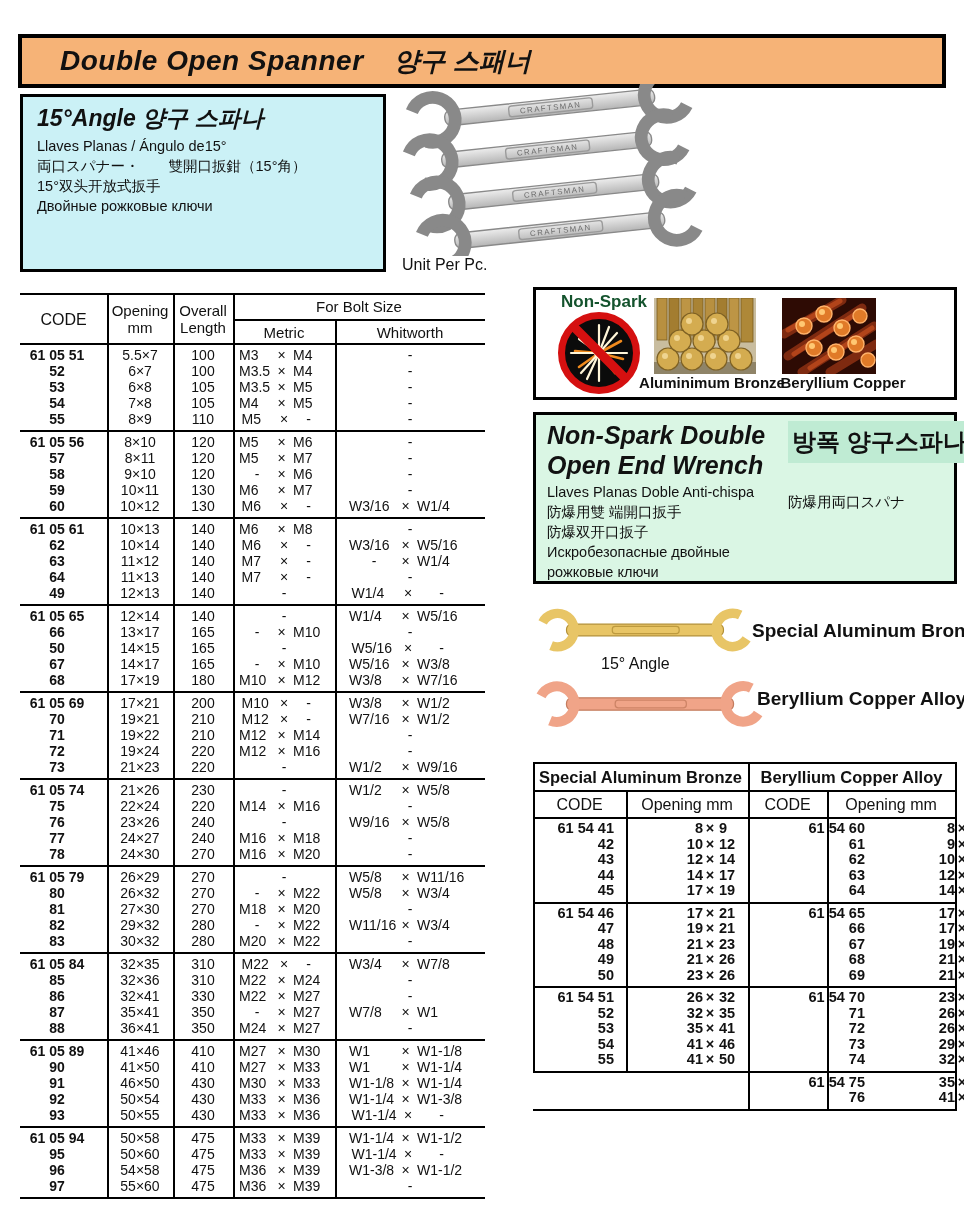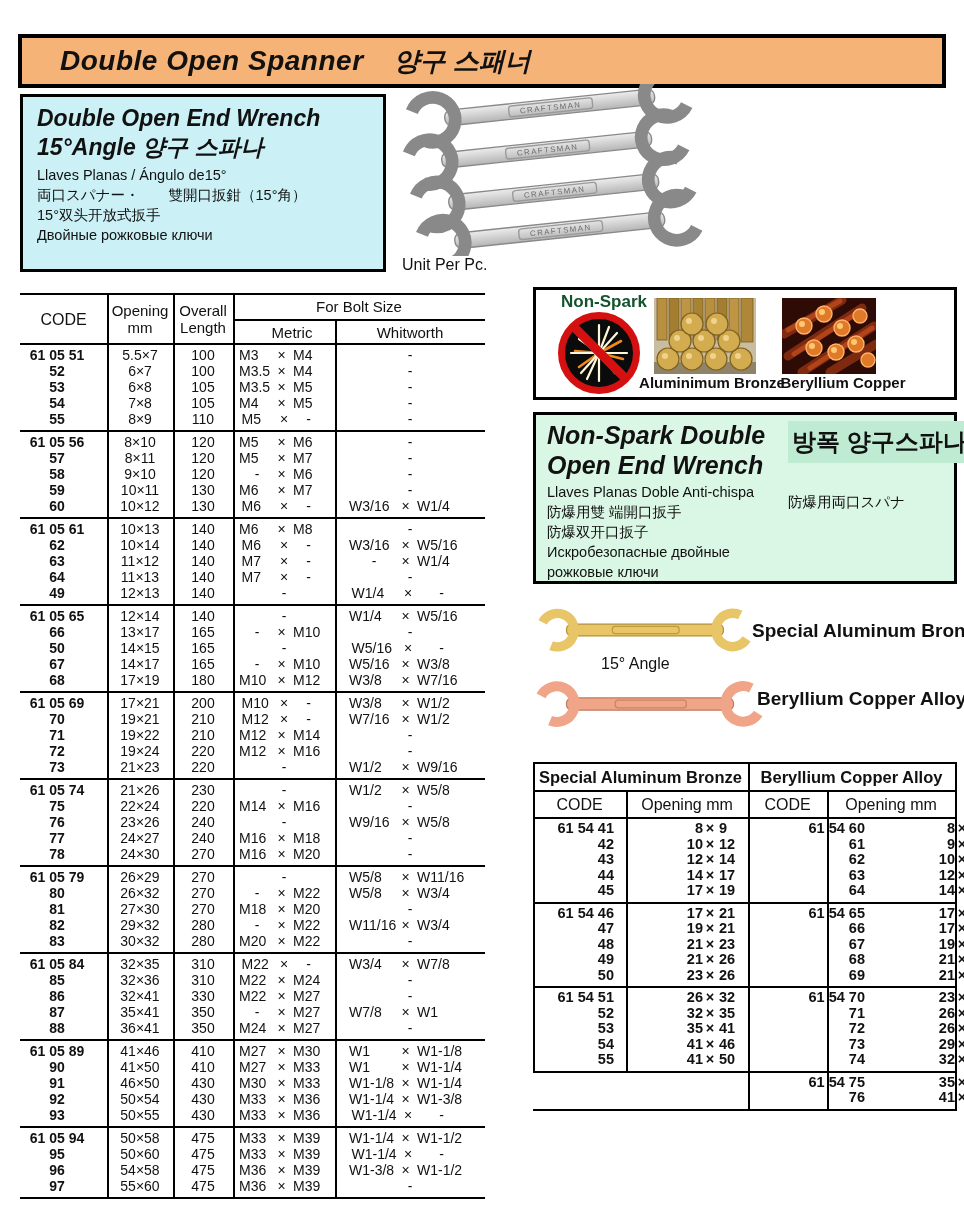--- a/index.html
+++ b/index.html
@@ -54,21 +54,21 @@
   .main-table { position:absolute; left:20px; top:293px; width:465px;
                 border-top:2px solid #000; border-bottom:2px solid #000; }
   .mt-head { position:relative; height:48px; font-size:15px; }
   .mt-head .hc { position:absolute; display:flex; flex-direction:column; justify-content:center;
                  align-items:center; text-align:center; line-height:17px; }
   .h-code { left:0;  top:0; width:87px;  height:48px; font-size:16px; }
   .h-open { left:87px; top:0; width:66px; height:48px; }
   .h-len  { left:153px; top:0; width:60px; height:48px; }
   .h-bolt { left:213px; top:0; width:252px; height:23px; }
   .h-bolt-line { position:absolute; left:213px; top:24px; width:252px; height:2px; background:#000; }
-  .h-met  { left:221px; top:26px; width:102px; height:22px;border-radius:9px; }
+  .h-met  { left:213px; top:26px; width:102px; height:22px;border-radius:9px; }
   .h-wit  { left:315px; top:26px; width:150px; height:22px; }
 
   .mt-group { border-top:2px solid #000; padding:2px 0 3px 0; }
   .mt-row { display:flex; height:16px; line-height:16px; font-size:14px; }
   .mc { flex:none; box-sizing:border-box; }
   .mc.code { width:87px;  text-align:center; padding-right:13px; font-weight:bold; }
   .mc.open { width:66px;  text-align:center; }
   .mc.len  { width:60px;  text-align:center; }
   .mc.met  { width:102px; display:flex; justify-content:center; }
   .mc.wit  { width:150px; display:flex; justify-content:center; }
@@ -115,21 +115,20 @@
     </g>
   </defs>
 </svg>
 
 <div class="banner">
   <span class="t-en">Double Open Spanner</span>
   <span class="t-kr">양구 스패너</span>
 </div>
 
 <div class="infobox">
-  <div class="h">Double Open End Wrench</div>
   <div class="h" style="margin-bottom:3px">15°Angle 양구 스파나</div>
   <div class="ln">Llaves  Planas / Ángulo de15°</div>
   <div class="ln">両口スパナー・　　雙開口扳鉗（15°角）</div>
   <div class="ln">15°双头开放式扳手</div>
   <div class="ln">Двойные рожковые ключи</div>
 </div>
 
 <svg class="photo-wrenches" viewBox="0 0 310 170">
   <defs>
     <linearGradient id="gsil" x1="0" y1="0" x2="0" y2="1">

